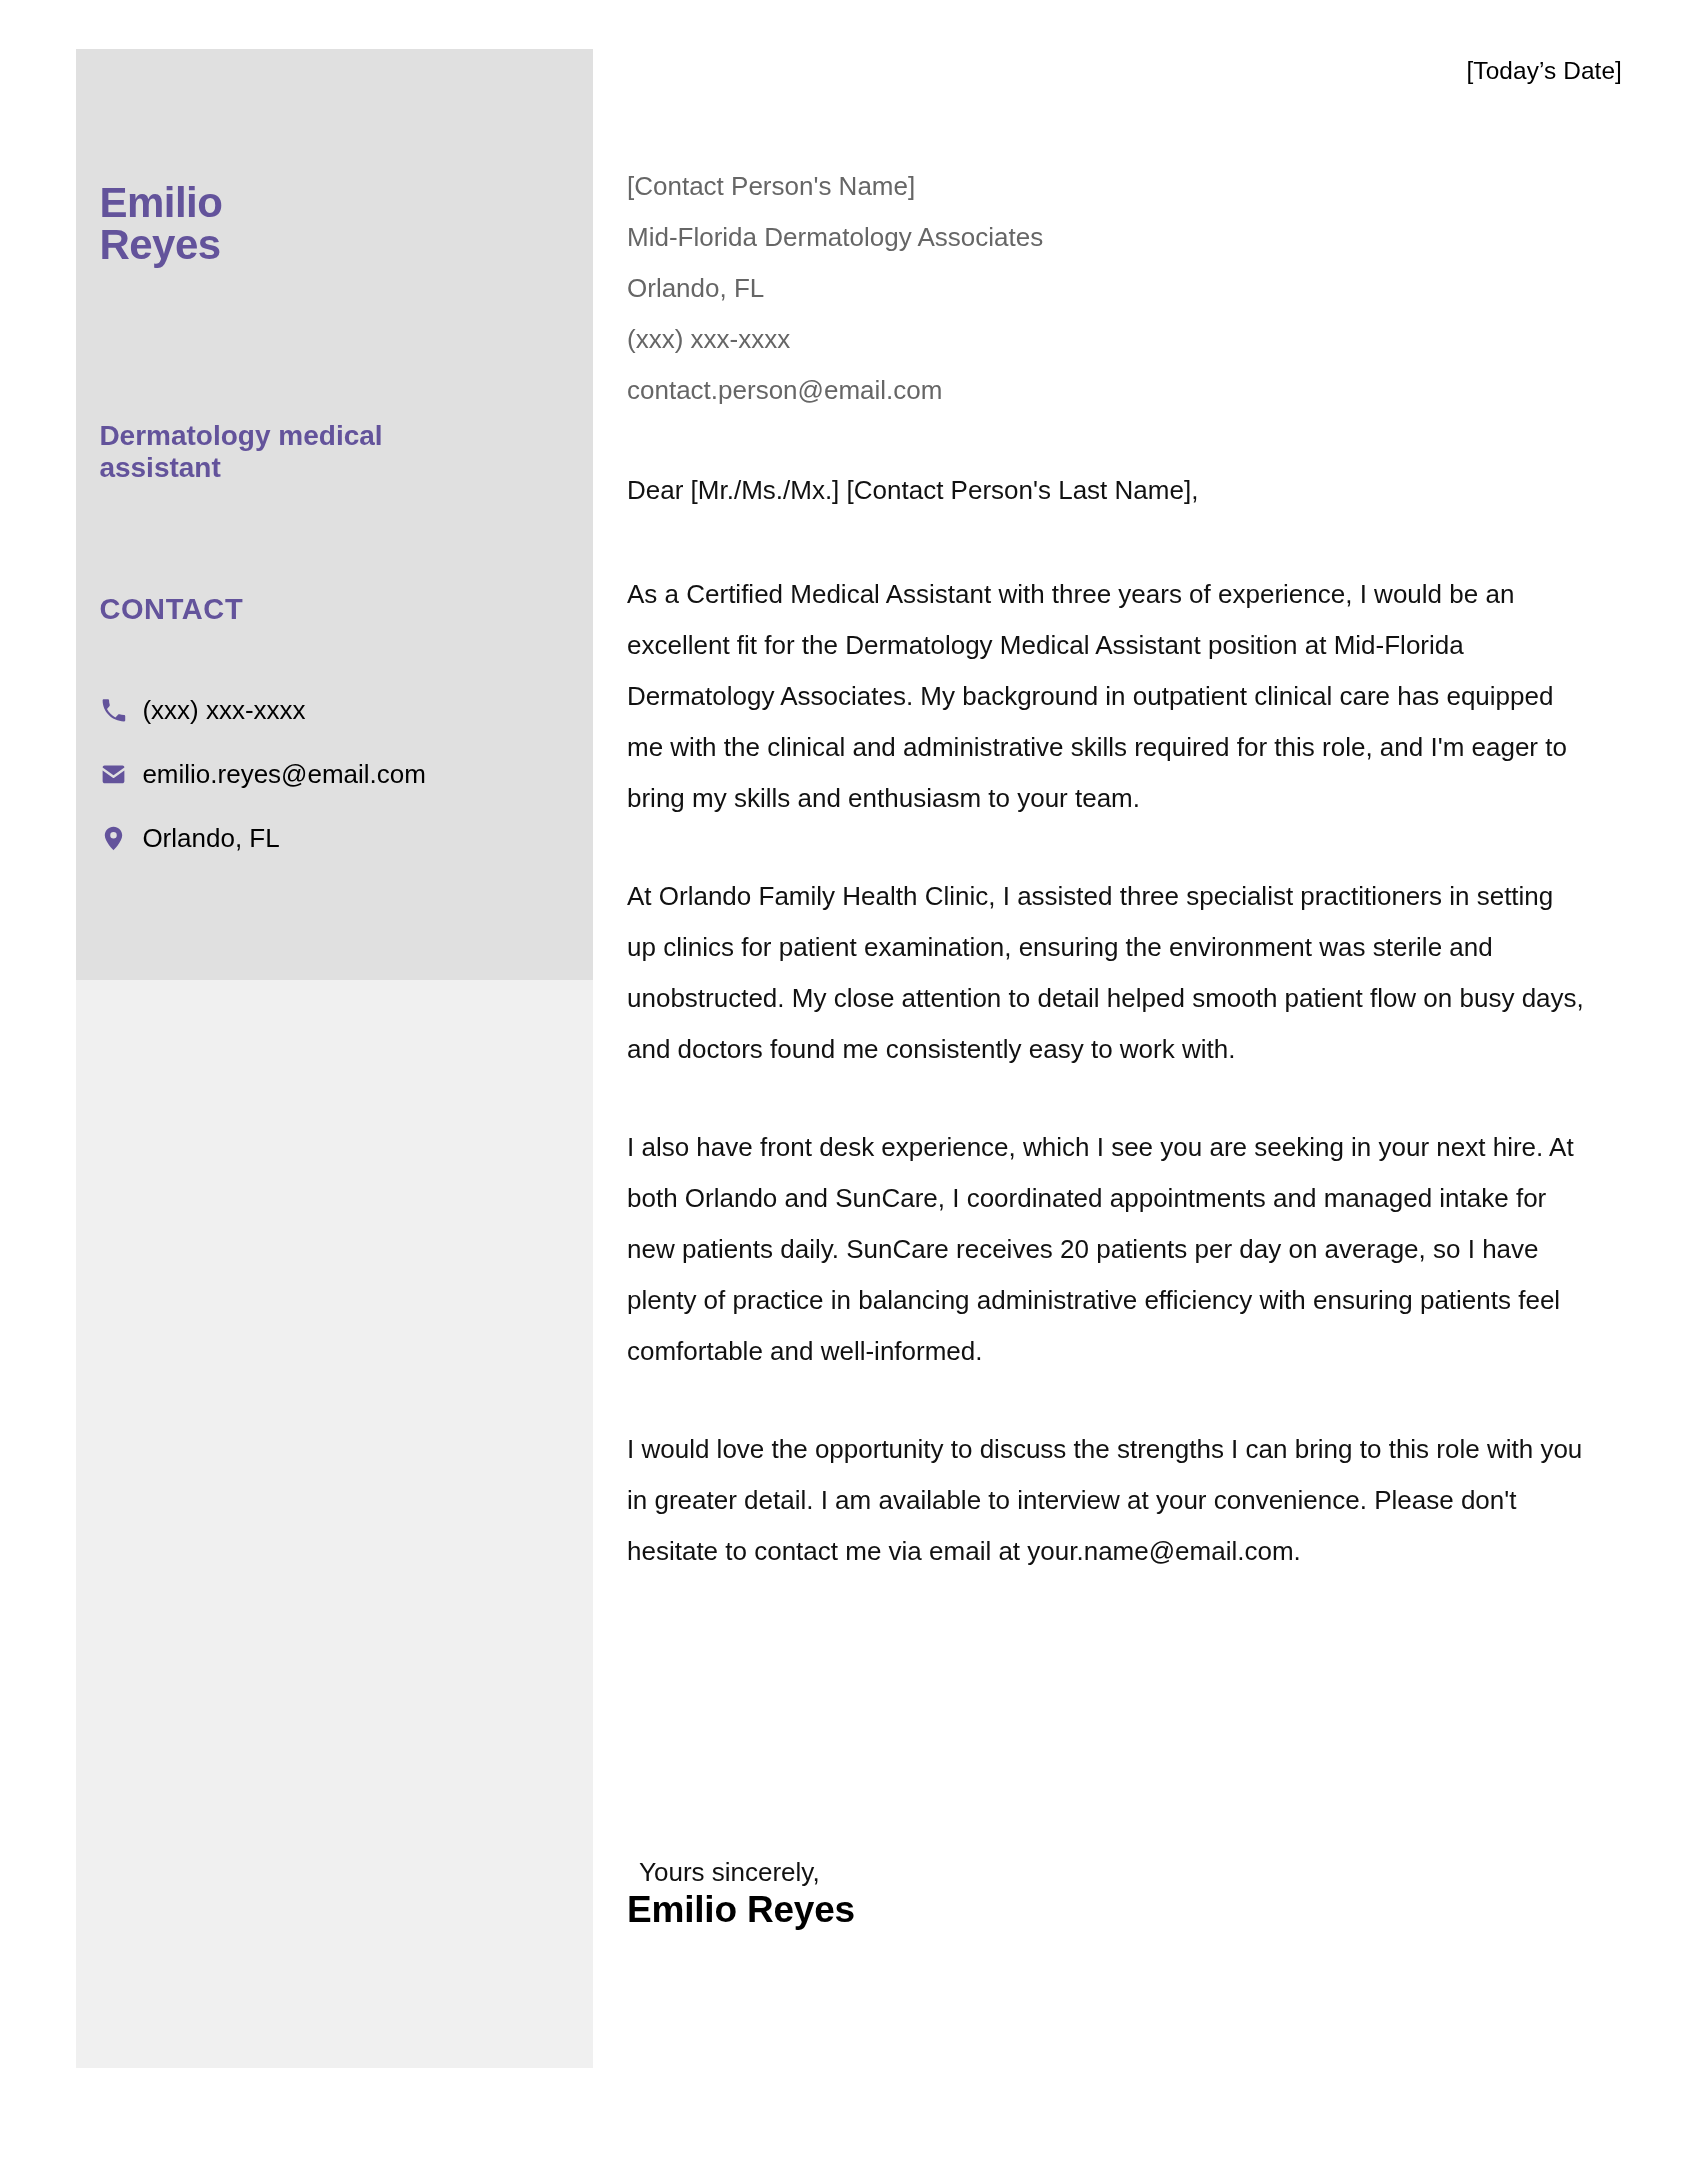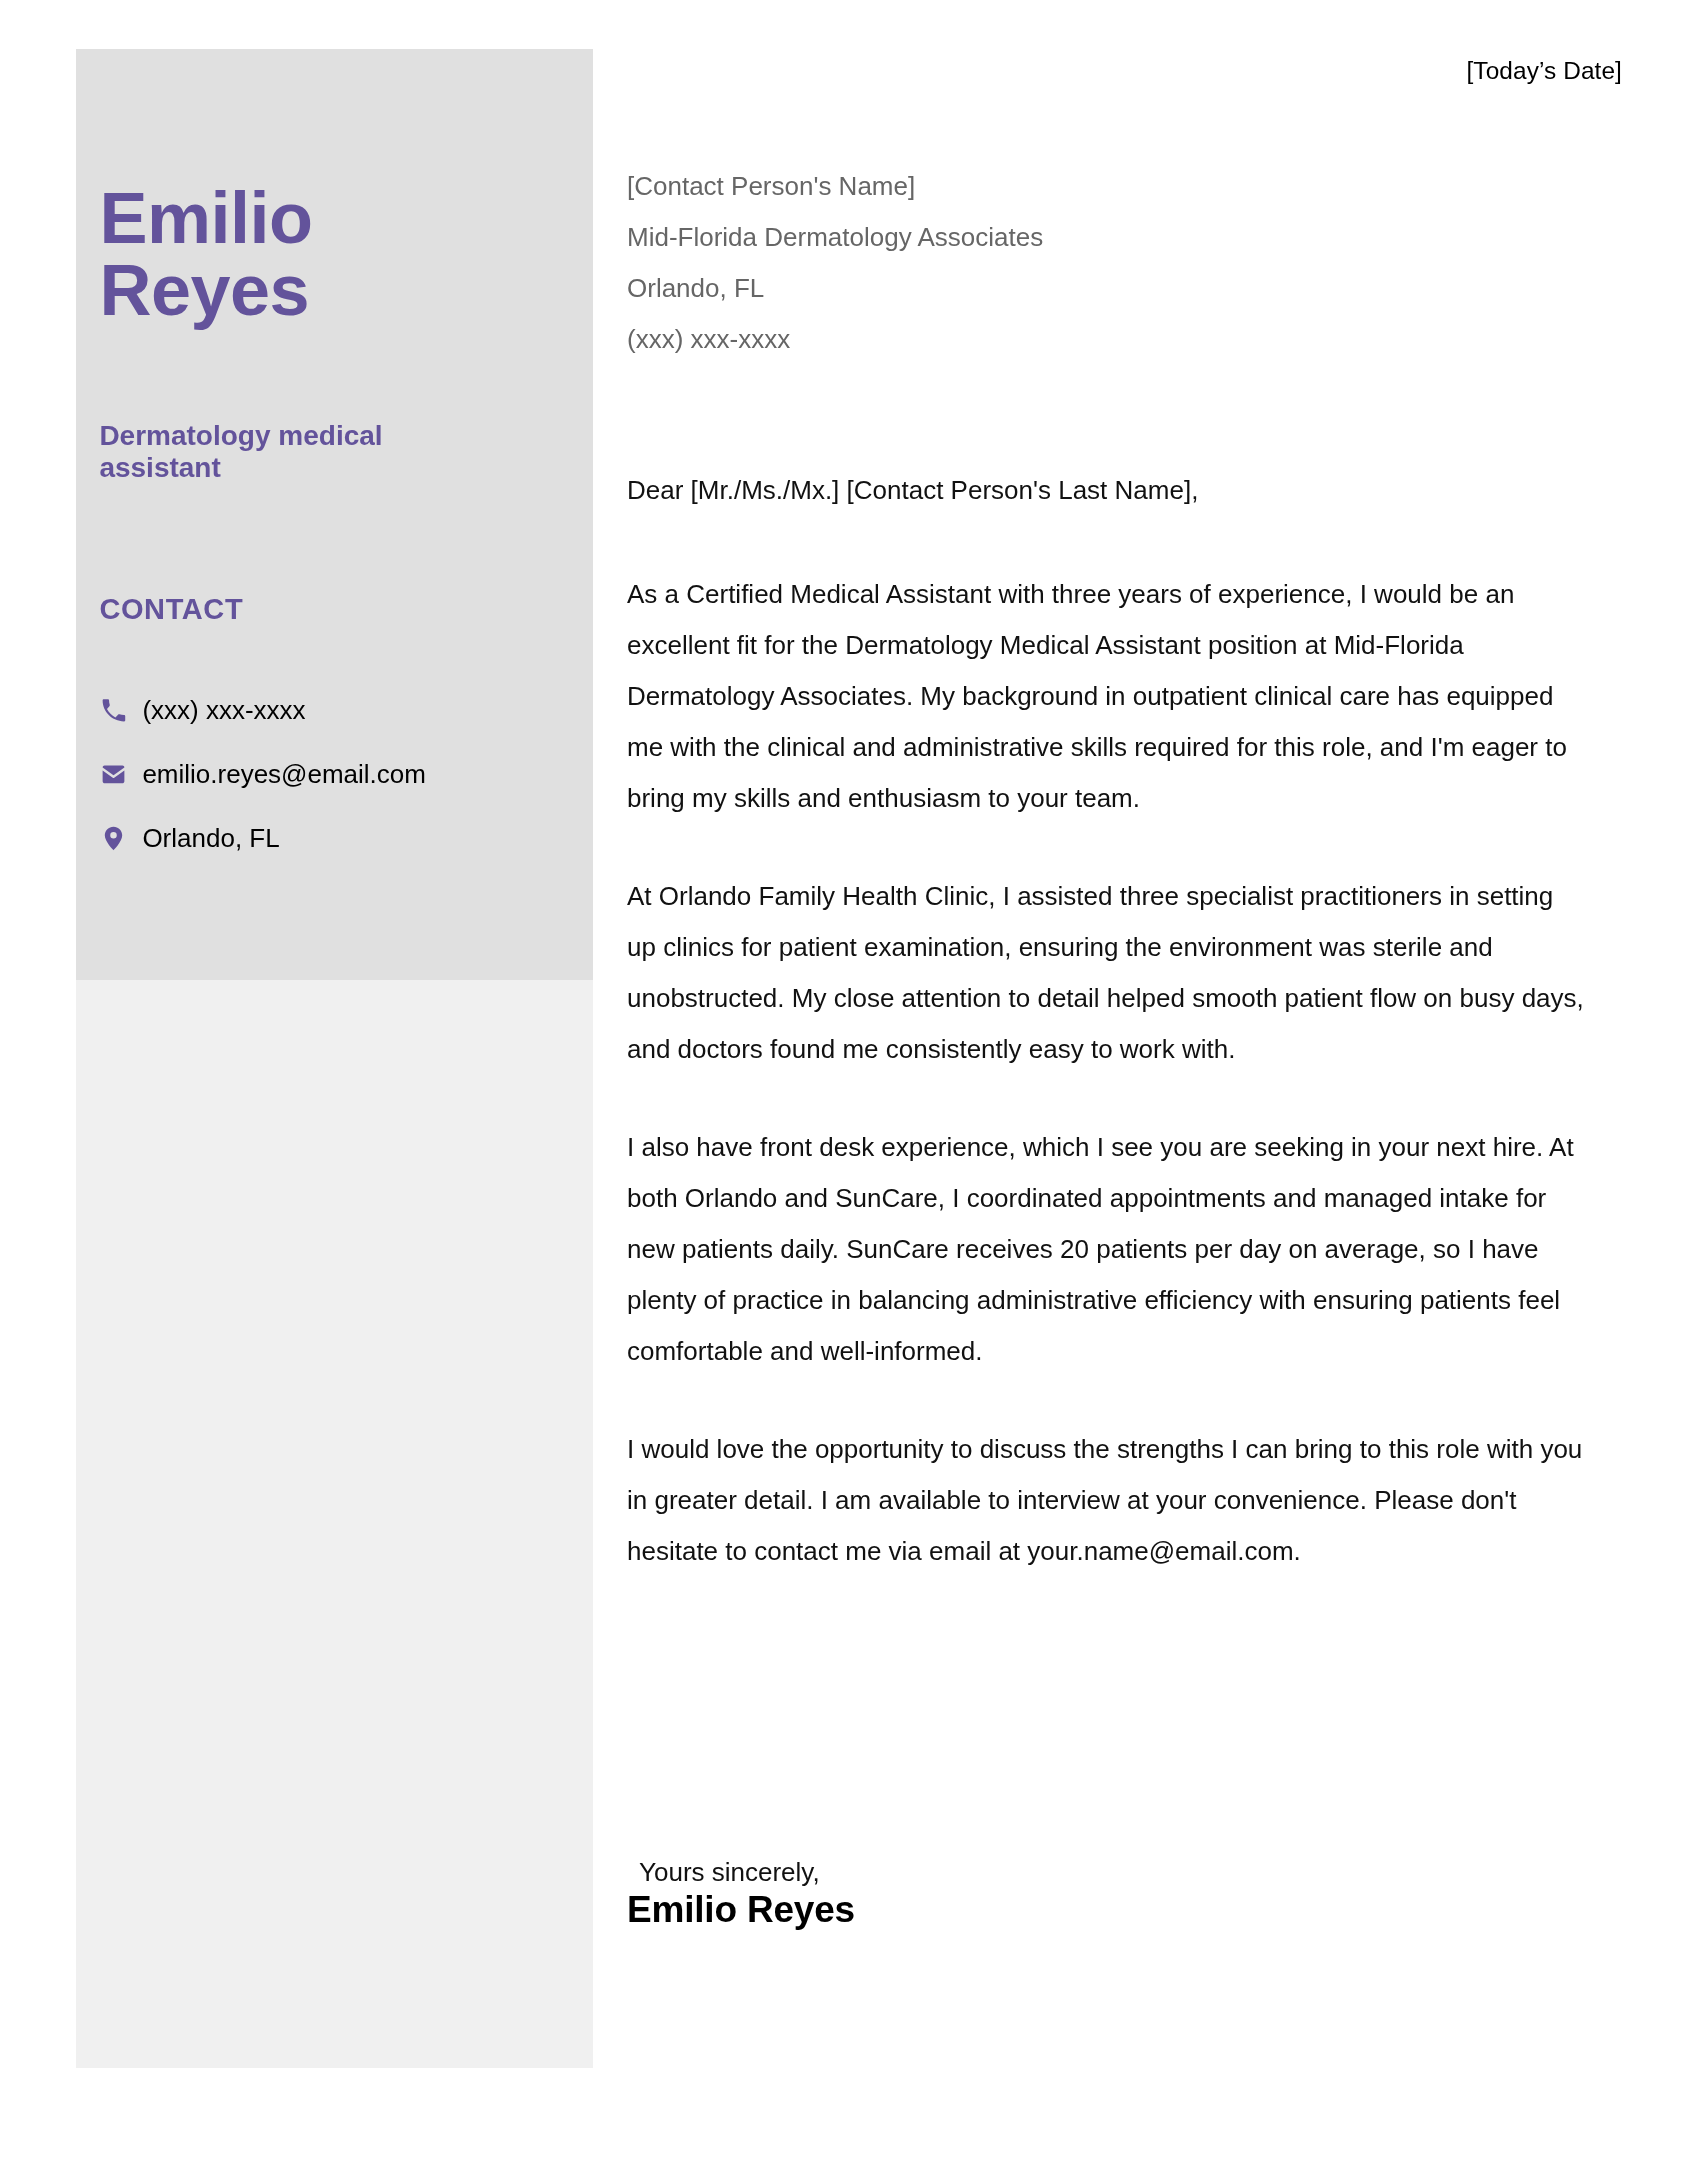--- a/index.html
+++ b/index.html
@@ -50,21 +50,21 @@
     width: 517px;
     height: 931px;
     background: #e0e0e0;
   }
 
   .name {
     position: absolute;
     left: 23.4px;
     top: 133px;
     width: 429px;
-    font-size: 72px;
+    font-size: 42px;
     line-height: 1.0;
     font-weight: bold;
     color: #63539b;
     letter-spacing: -0.5px;
   }
   .name .line2 {
     display: block;
   }
 
   .job-title {
@@ -229,20 +229,21 @@
     </div>
   </aside>
 
   <main class="letter">
 
     <div class="recipient">
       <div>[Contact Person's Name]</div>
       <div>Mid-Florida Dermatology Associates</div>
       <div>Orlando, FL</div>
       <div>(xxx) xxx-xxxx</div>
+      <div>contact.person@email.com</div>
     </div>
 
     <div class="salutation">Dear [Mr./Ms./Mx.] [Contact Person's Last Name],</div>
 
     <div class="body-paragraphs">
       <p>As a Certified Medical Assistant with three years of experience, I would be an excellent fit for the Dermatology Medical Assistant position at Mid-Florida Dermatology Associates. My background in outpatient clinical care has equipped me with the clinical and administrative skills required for this role, and I'm eager to bring my skills and enthusiasm to your team.</p>
       <p>At Orlando Family Health Clinic, I assisted three specialist practitioners in setting up clinics for patient examination, ensuring the environment was sterile and unobstructed. My close attention to detail helped smooth patient flow on busy days, and doctors found me consistently easy to work with.</p>
       <p>I also have front desk experience, which I see you are seeking in your next hire. At both Orlando and SunCare, I coordinated appointments and managed intake for new patients daily. SunCare receives 20 patients per day on average, so I have plenty of practice in balancing administrative efficiency with ensuring patients feel comfortable and well-informed.</p>
       <p>I would love the opportunity to discuss the strengths I can bring to this role with you in greater detail. I am available to interview at your convenience. Please don't hesitate to contact me via email at your.name@email.com.</p>
     </div>

